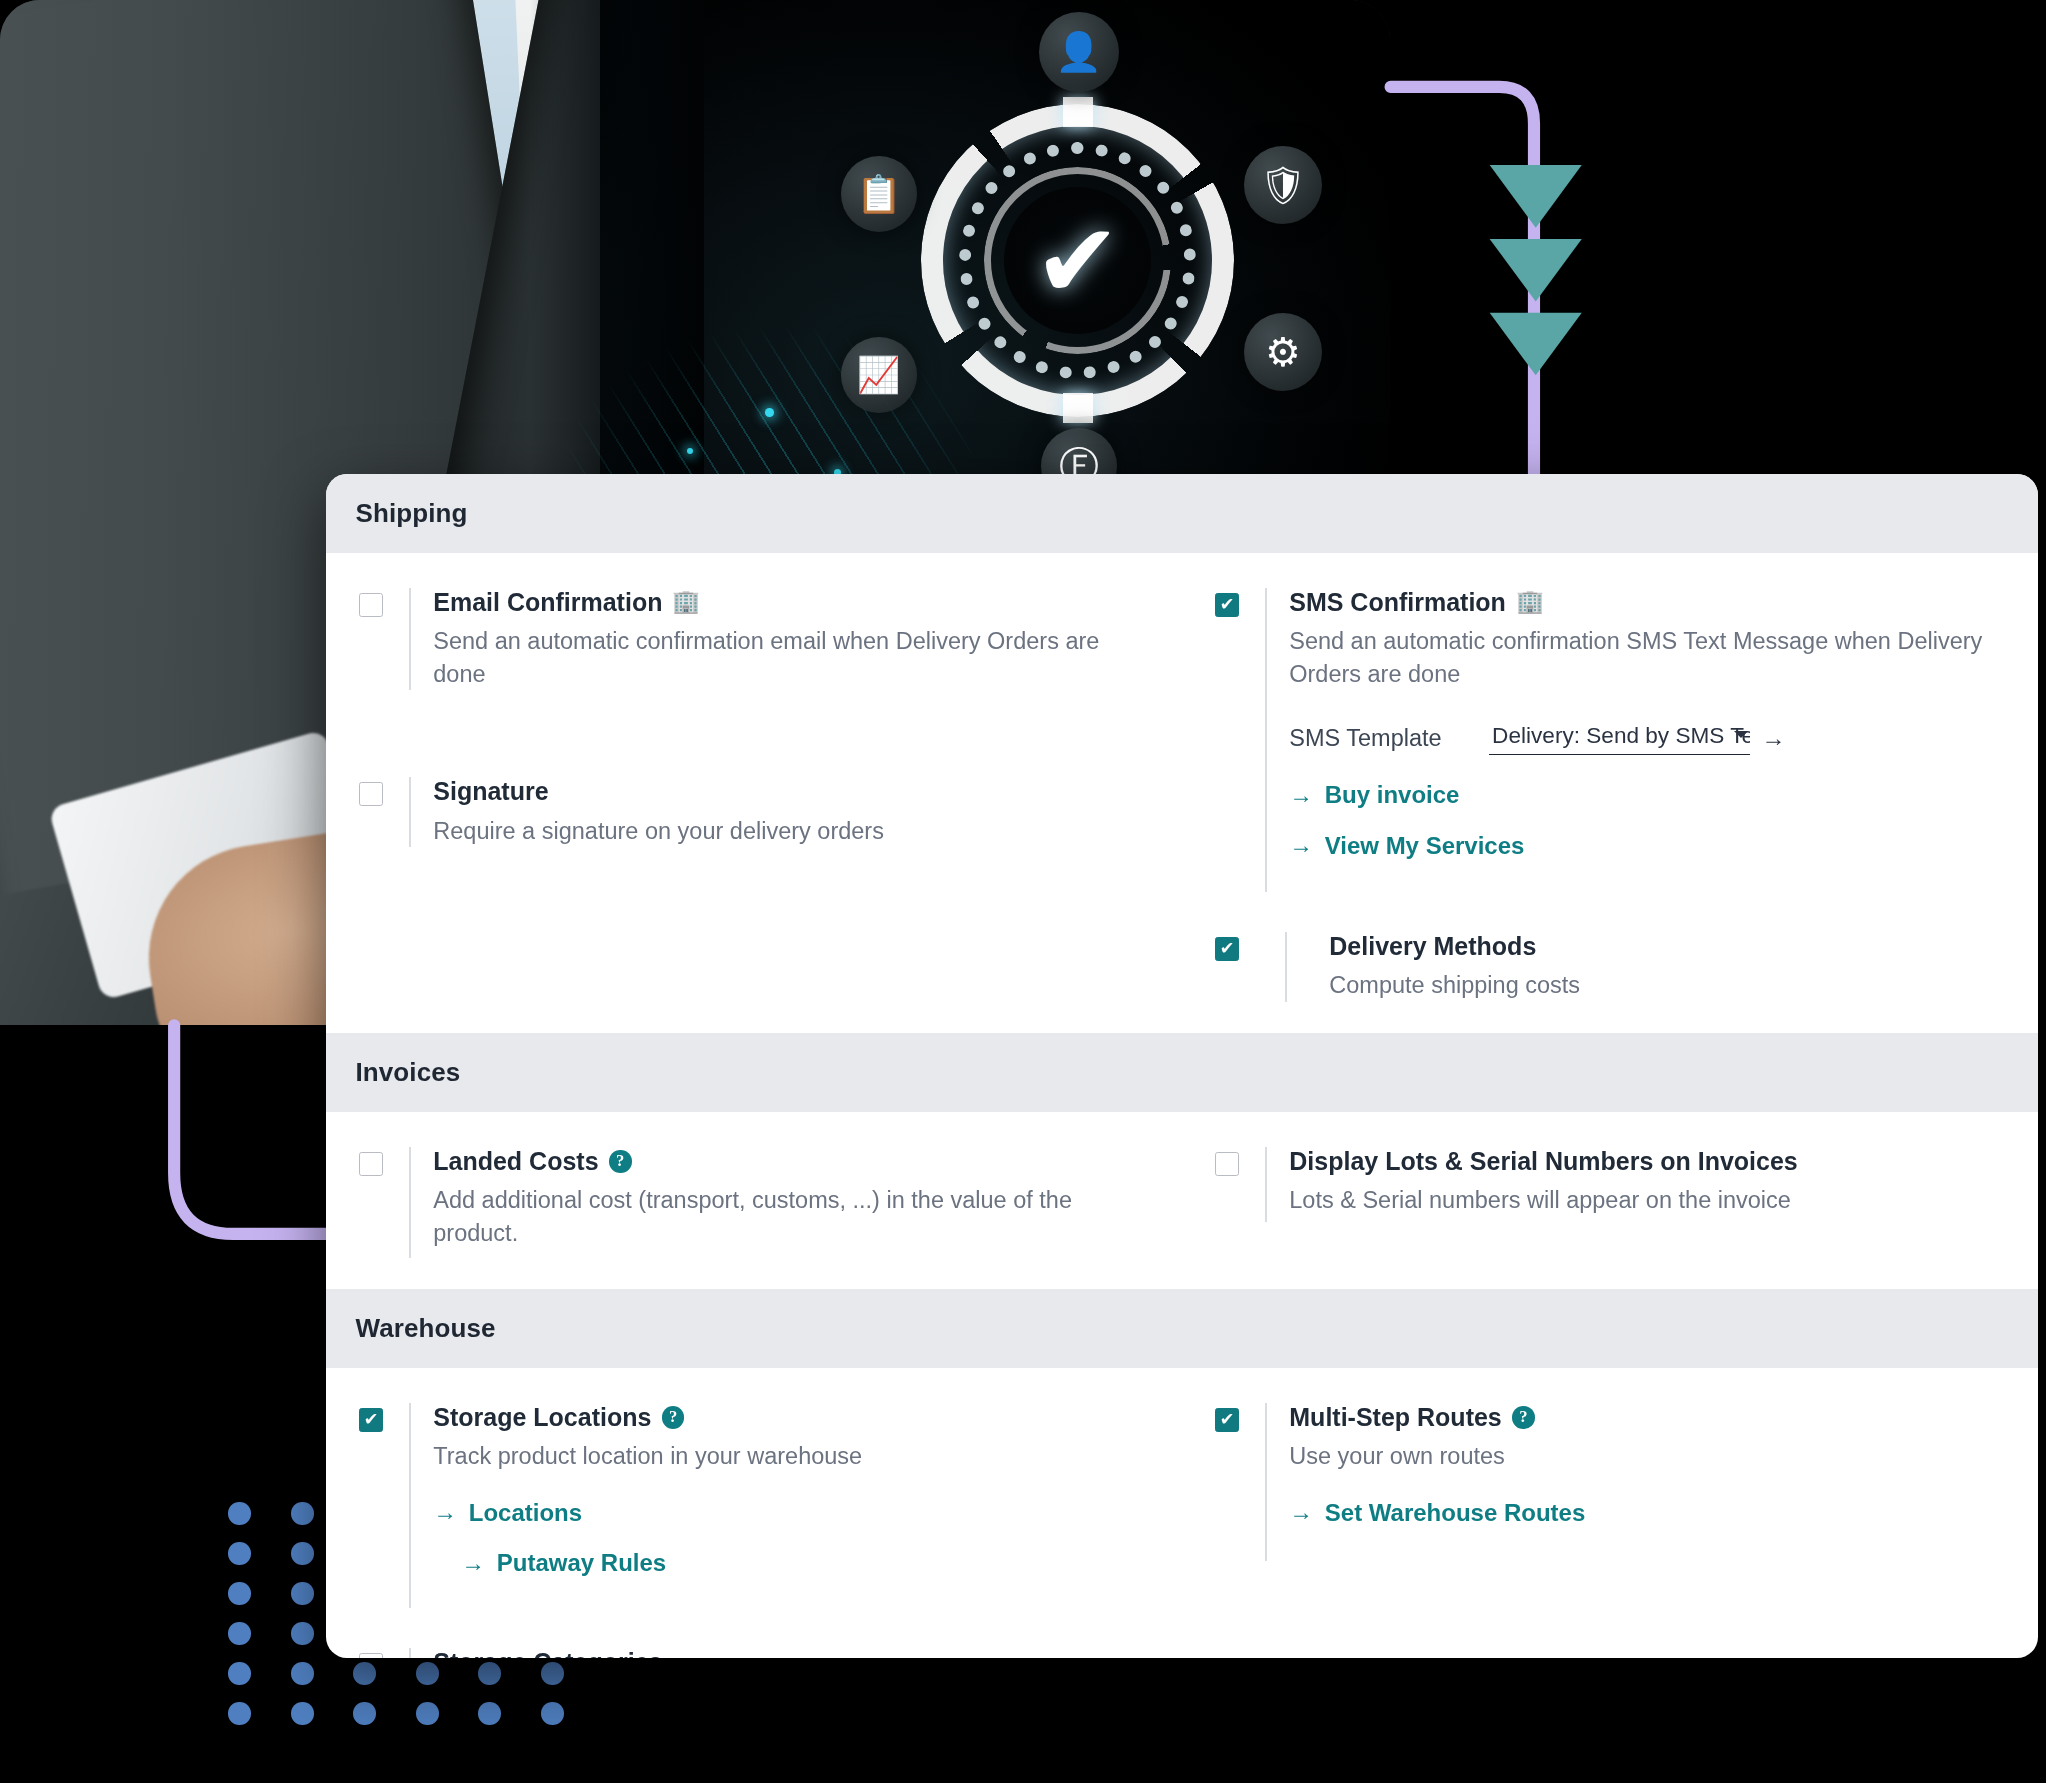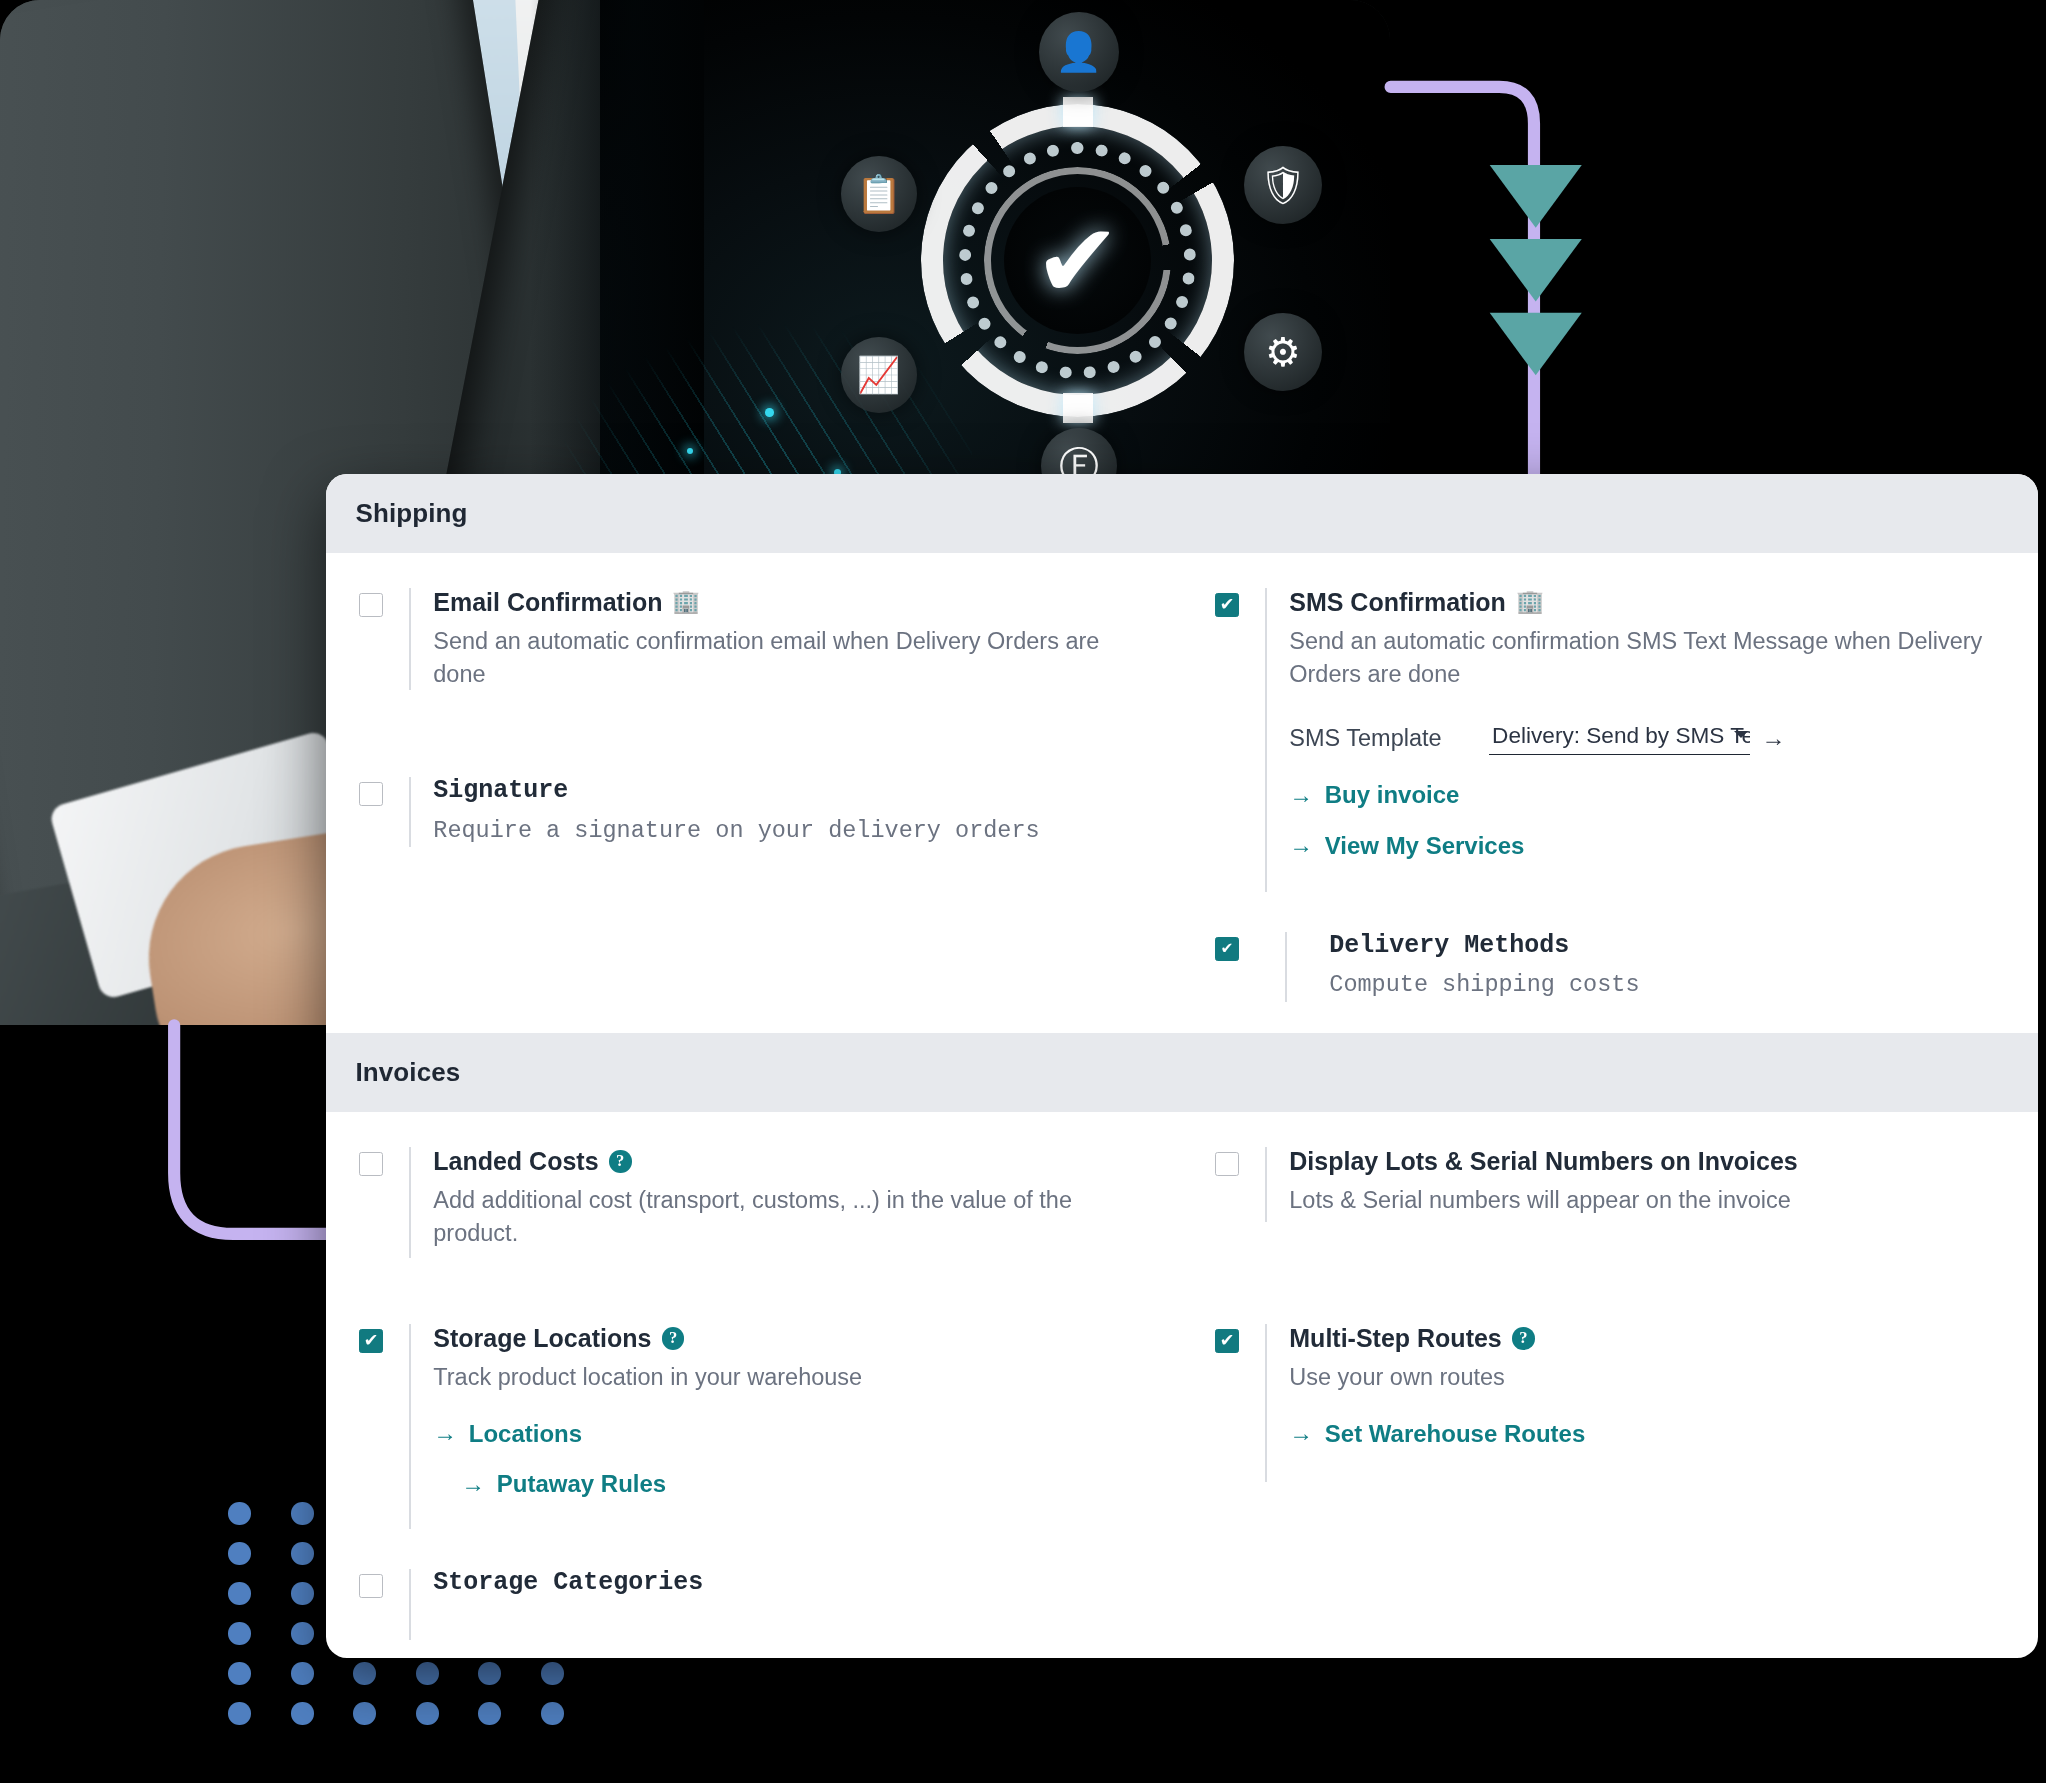--- a/index.html
+++ b/index.html
@@ -172,21 +172,21 @@
     background: #e7e9ed;
     padding: 24px 0 24px 29.5px;
     font-size: 26px; font-weight: 700; color: #1f2733;
     letter-spacing: 0.1px;
   }
   .sec-body { padding: 35px 0 31px 0; }
   .grid2 { display: flex; }
   .col { width: 50%; padding-left: 33px; padding-right: 35px; }
 
   .setting { display: flex; align-items: flex-start; margin-bottom: 0; }
-  .setting + .setting { margin-top: 40px; font-family: Liberation Mono, monospace; }
+  .setting + .setting { margin-top: 40px; }
 
   .cbox {
     width: 24px; height: 24px; flex: 0 0 24px; margin-top: 5.2px;
     border: 1.7px solid #b9bcc2; border-radius: 2.6px; background: #fff;
   }
   .cbox.checked {
     background: #117a80; border-color: #117a80;
     display: flex; align-items: center; justify-content: center;
   }
   .cbox.checked:after {
@@ -439,20 +439,21 @@
               <div class="stitle">
                 <span>Display Lots &amp; Serial Numbers on Invoices</span>
               </div>
               <div class="sdesc">Lots &amp; Serial numbers will appear on the invoice</div>
             </div>
           </div>
         </div>
       </div>
     </div>
 
+    <div class="sec-header">Warehouse</div>
     <div class="sec-body">
       <div class="grid2">
         <div class="col">
           <div class="setting">
             <div class="cbox checked"></div>
             <div class="divider" style="min-height:205px;"></div>
             <div class="sbody">
               <div class="stitle">
                 <span>Storage Locations</span>
                 <span class="help-icon">?</span>

